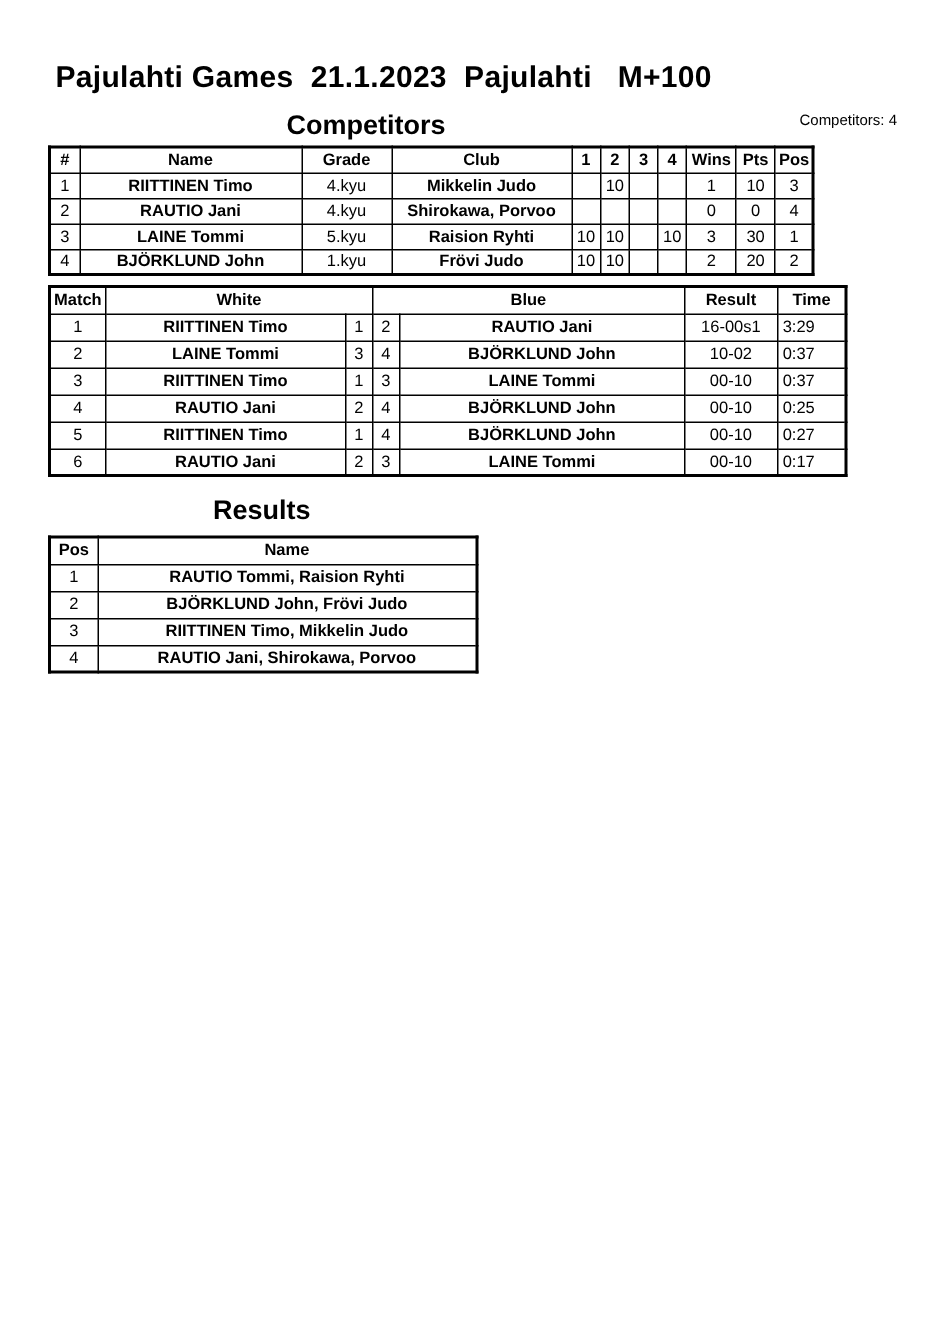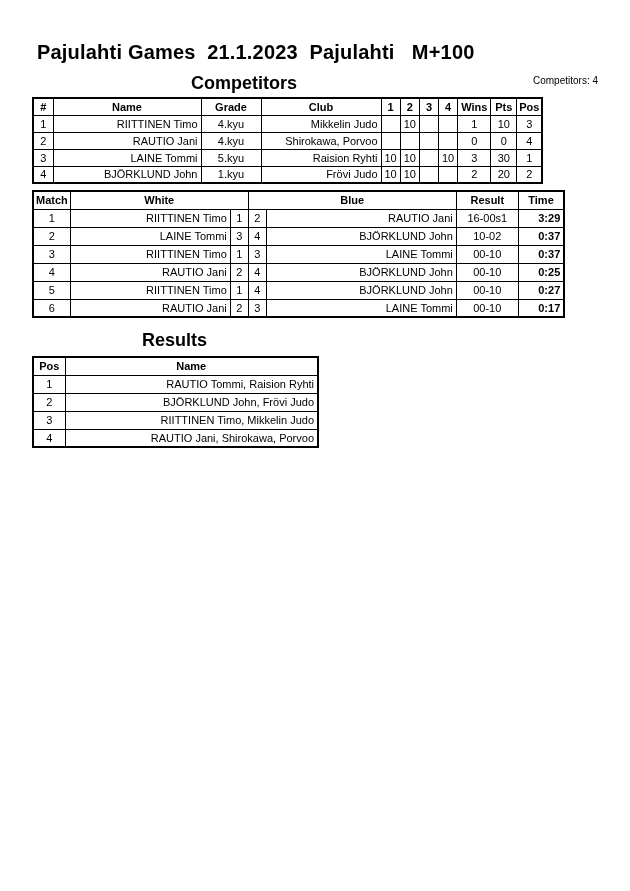--- a/index.html
+++ b/index.html
@@ -48,23 +48,23 @@
     font-size: 11px;
     height: 17px;
     padding: 1px 3px;
     overflow: hidden;
     white-space: nowrap;
     vertical-align: middle;
   }
   .matches-table th, .matches-table td { height: 18px; }
   .results-table th, .results-table td { height: 18px; }
   .tbl th { font-weight: bold; text-align: center; padding: 1px 2px; }
-  .al { text-align: right; }
+  .al { text-align: center; font-weight: bold; }
   .ac { text-align: center; }
-  .ar { text-align: right; padding-right: 6px; font-weight: bold; }
+  .ar { text-align: left; padding-right: 6px; }
 </style>
 </head>
 <body>
 
 <div class="page">
 
   <h1 class="title">Pajulahti Games  21.1.2023  Pajulahti   M+100</h1>
 
   <div class="heading-row">
     <div class="competitors-heading-wrap">

